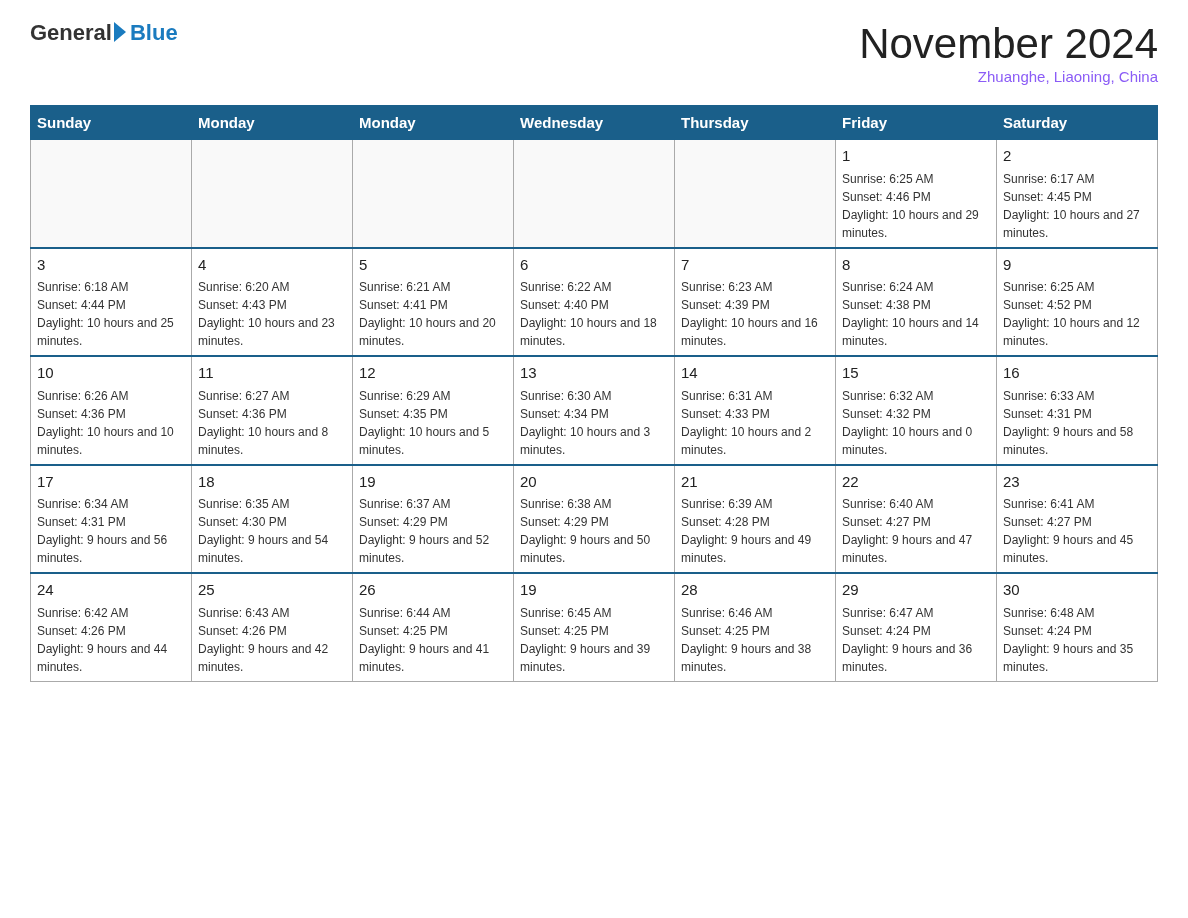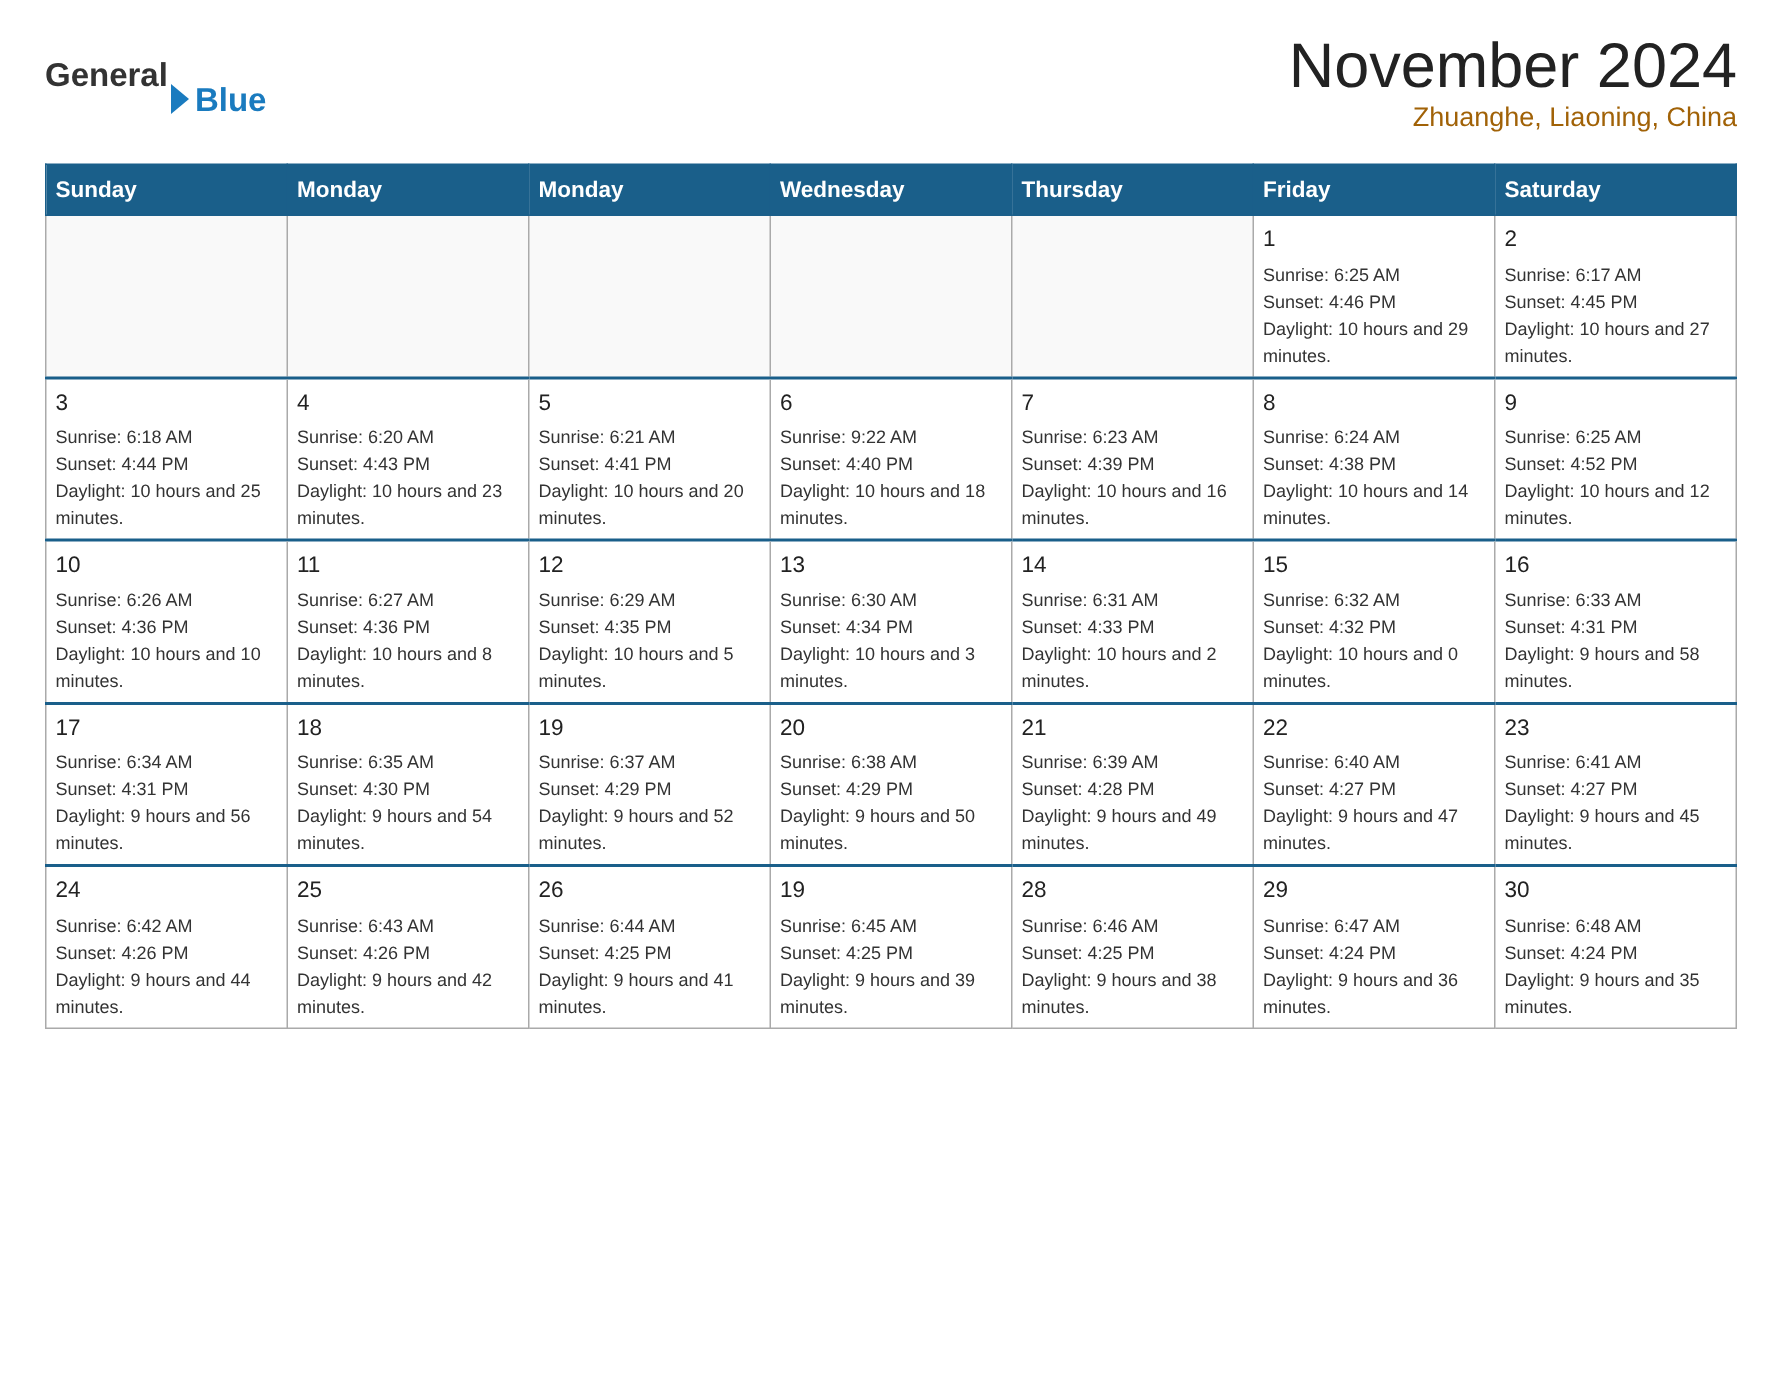--- a/index.html
+++ b/index.html
@@ -25,21 +25,20 @@
       align-items: center;
     }
     .logo-general {
       font-size: 22px;
       font-weight: bold;
       color: #333;
     }
     .logo-blue-part {
       display: flex;
       align-items: center;
-      margin-top: 34px;
     }
     .logo-arrow {
       width: 0;
       height: 0;
       border-left: 12px solid #1a7bbf;
       border-top: 10px solid transparent;
       border-bottom: 10px solid transparent;
       margin-left: 2px;
       margin-top: -2px;
     }
@@ -51,22 +50,22 @@
     }
     .title-section {
       text-align: right;
     }
     .month-title {
       font-size: 42px;
       font-weight: normal;
       color: #222;
     }
     .location {
-      font-size: 18px;
-      color: #a16207;
+      font-size: 15px;
+      color: #8b5cf6;
     }
     .calendar-table {
       width: 100%;
       border-collapse: collapse;
       table-layout: fixed;
     }
     .calendar-table th {
       background-color: #1a5f8a;
       color: #fff;
       padding: 8px 6px;
@@ -165,21 +164,21 @@
 Daylight: 10 hours and 23 minutes.</div>
         </td>
         <td>
           <span class="day-number">5</span>
           <div class="day-info" style="white-space: pre-line;">Sunrise: 6:21 AM
 Sunset: 4:41 PM
 Daylight: 10 hours and 20 minutes.</div>
         </td>
         <td>
           <span class="day-number">6</span>
-          <div class="day-info" style="white-space: pre-line;">Sunrise: 9:22 AM
+          <div class="day-info" style="white-space: pre-line;">Sunrise: 6:22 AM
 Sunset: 4:40 PM
 Daylight: 10 hours and 18 minutes.</div>
         </td>
         <td>
           <span class="day-number">7</span>
           <div class="day-info" style="white-space: pre-line;">Sunrise: 6:23 AM
 Sunset: 4:39 PM
 Daylight: 10 hours and 16 minutes.</div>
         </td>
         <td>

